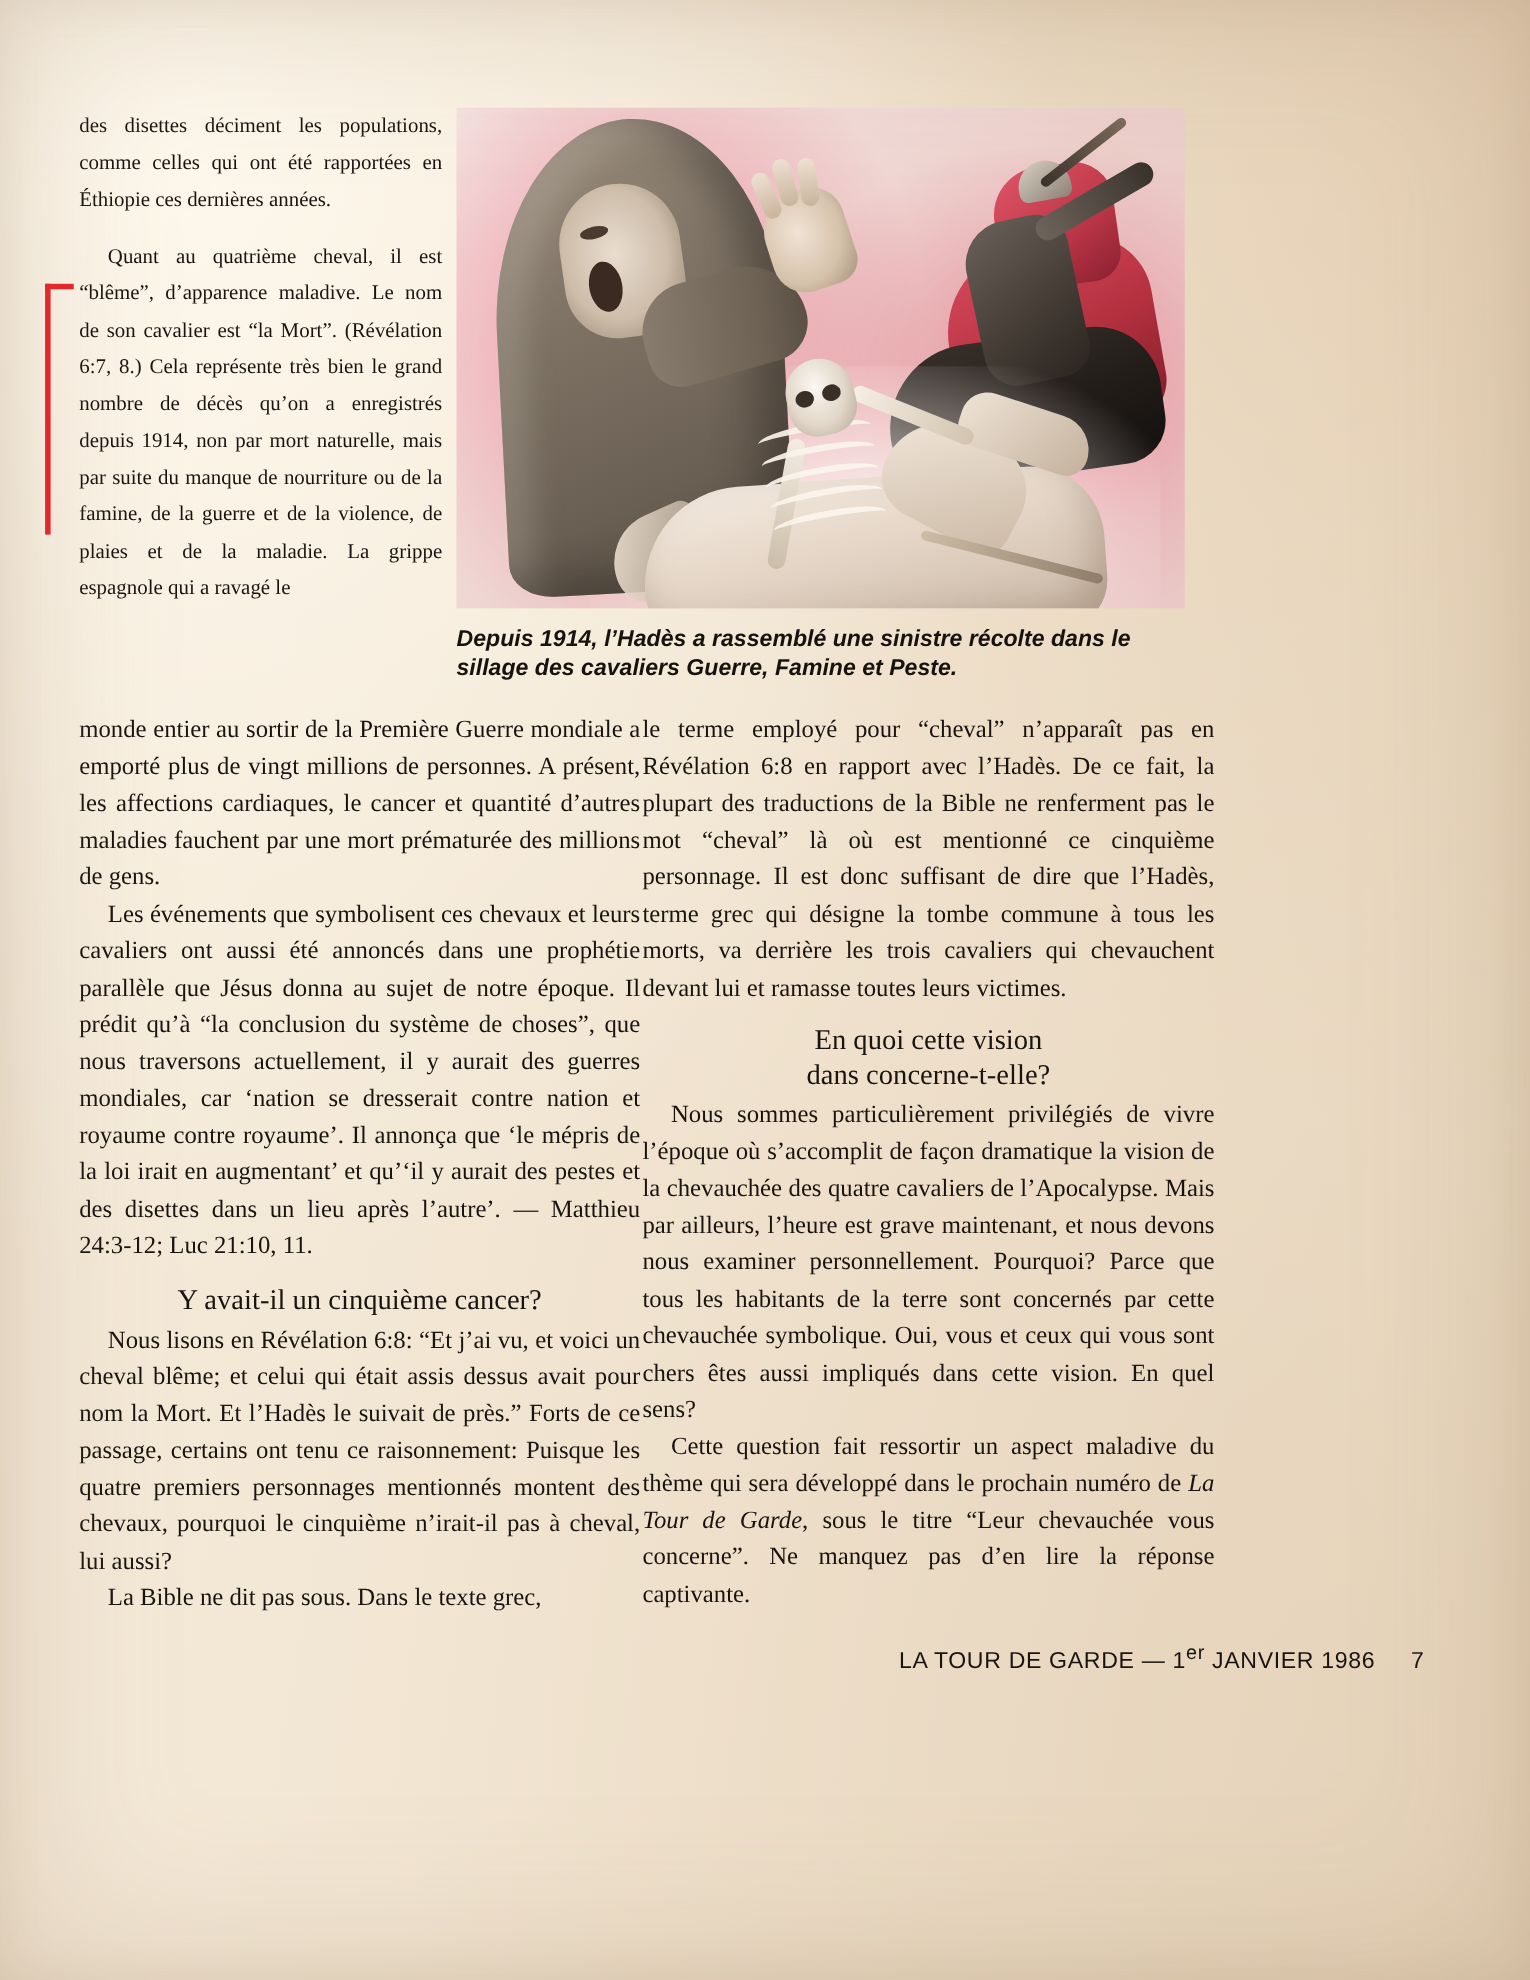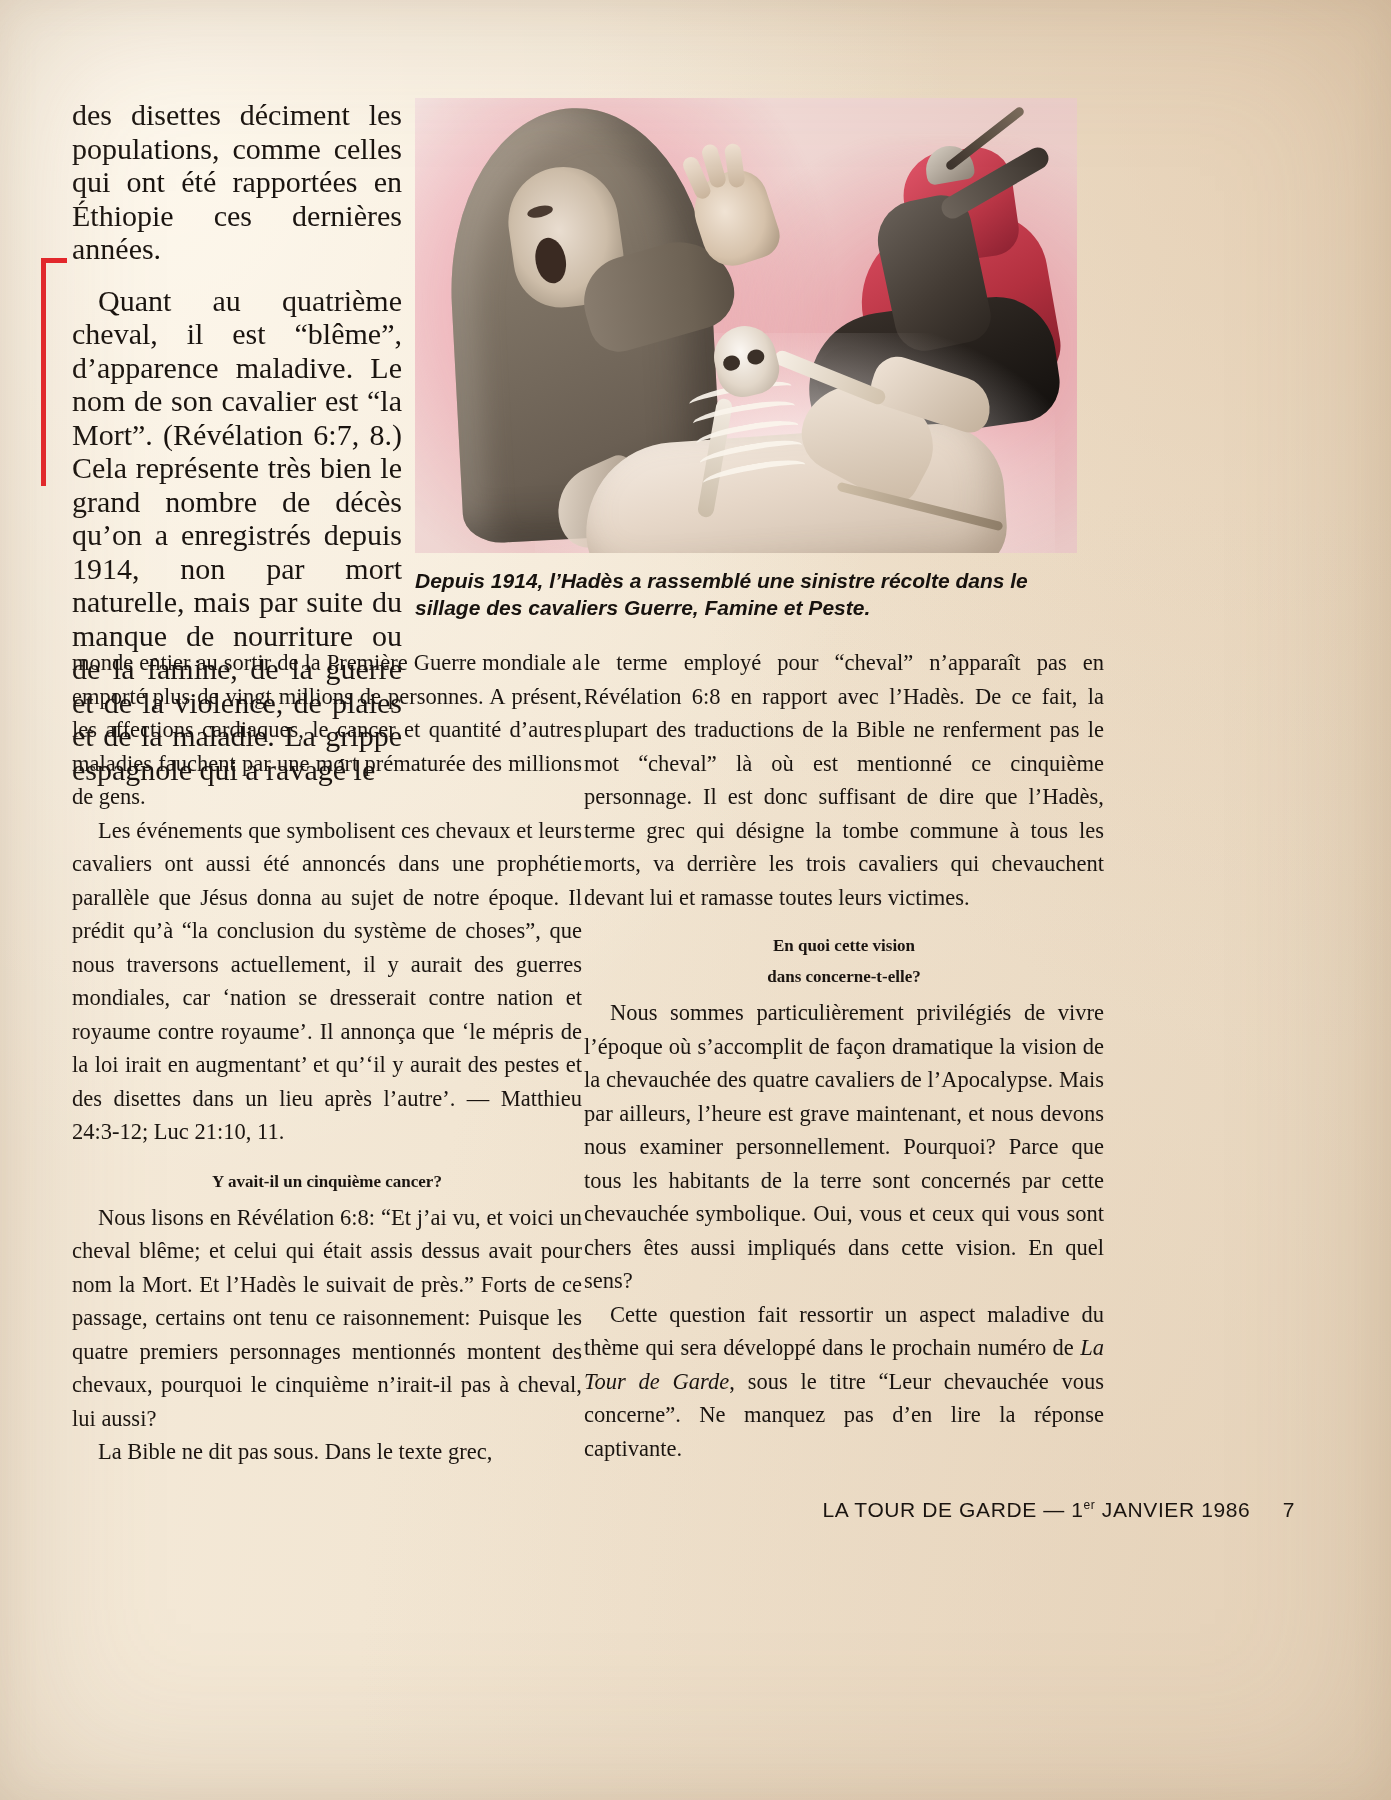--- a/index.html
+++ b/index.html
@@ -35,21 +35,21 @@
     position: absolute;
     inset: 0;
   }
 
   
   .col-left-top {
     position: absolute;
     left: 72px;
     top: 98px;
     width: 330px;
-    font-size: 30px;
+    font-size: 19px;
     line-height: 33.5px;
     text-align: justify;
     text-justify: inter-word;
     hyphens: manual;
   }
   .figure {
     position: absolute;
     left: 415px;
     top: 98px;
     width: 662px;
@@ -90,24 +90,24 @@
     line-height: 33.5px;
     text-align: justify;
   }
   p {
     margin: 0;
   }
   p.ind {
     text-indent: 26px;
   }
   h3.sub {
-    font-size: 17px;
+    font-size: 26px;
     line-height: 31px;
     text-align: center;
-    font-weight: bold;
+    font-weight: normal;
     margin: 17px 0 4px 0;
   }
   h3.sub.two {
     margin: 16px 0 4px 0;
   }
   .italic { font-style: italic; }
 
   
   .change-bar {
     position: absolute;
@@ -136,21 +136,21 @@
     font-size: 21px;
     letter-spacing: 0.6px;
     color: #1a1410;
     white-space: nowrap;
   }
   .footer .pg {
     margin-left: 26px;
     font-weight: normal;
   }
   .footer sup {
-    font-size: 12px;
+    font-size: 18px;
     vertical-align: super;
     margin-top: 36px;
   }
 
   
   .bleed {
     position: absolute;
     left: 620px;
     top: 612px;
     width: 520px;

